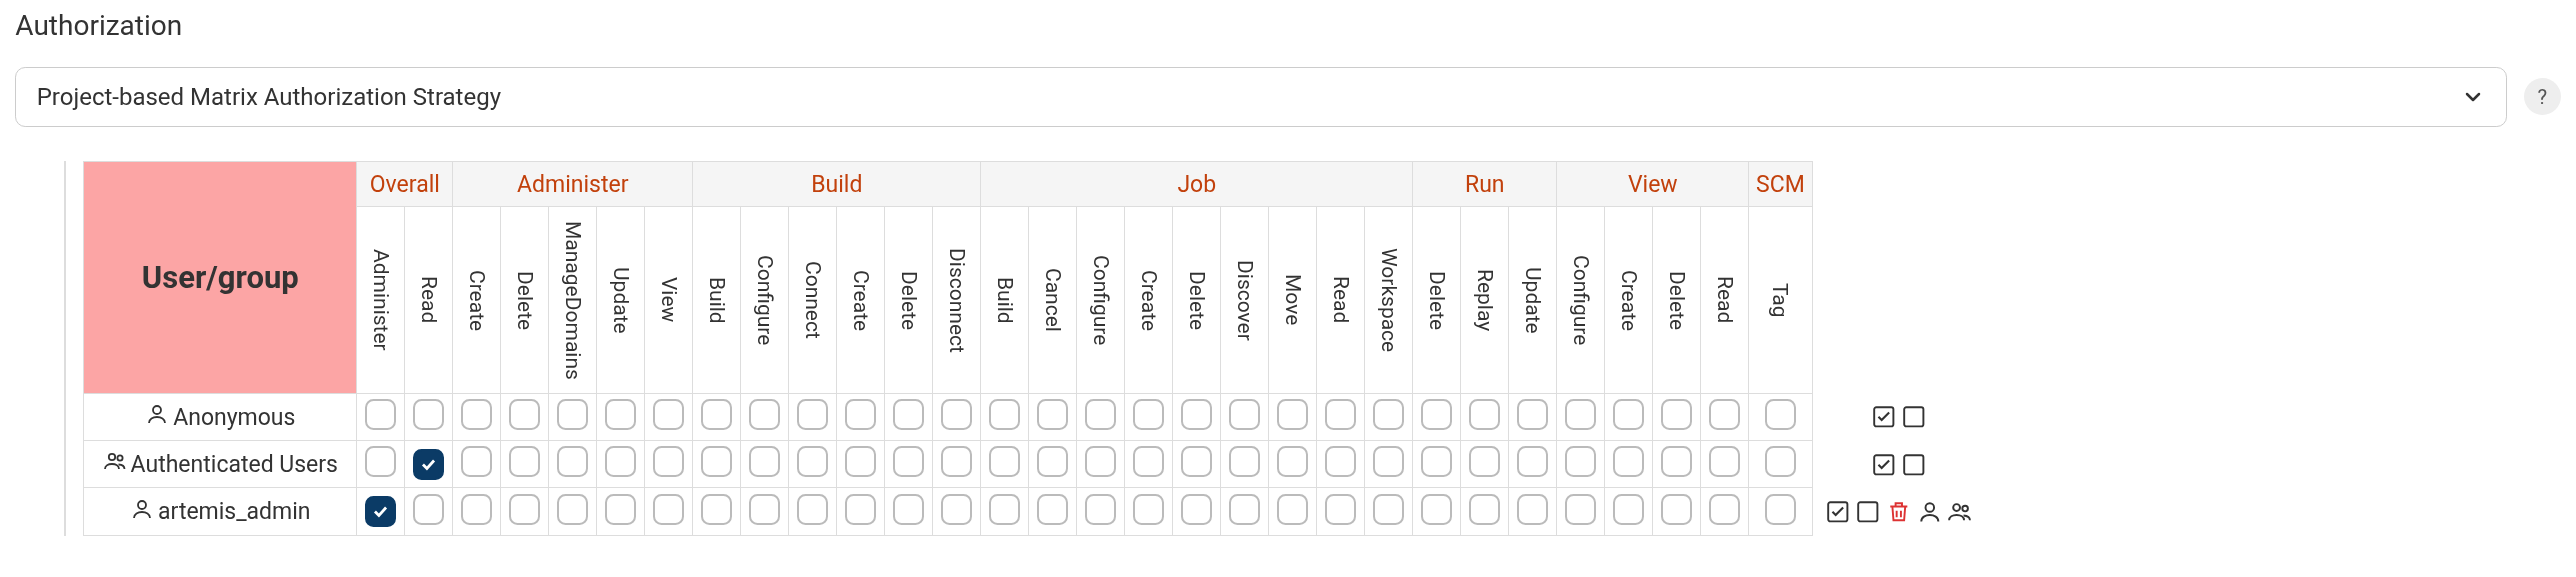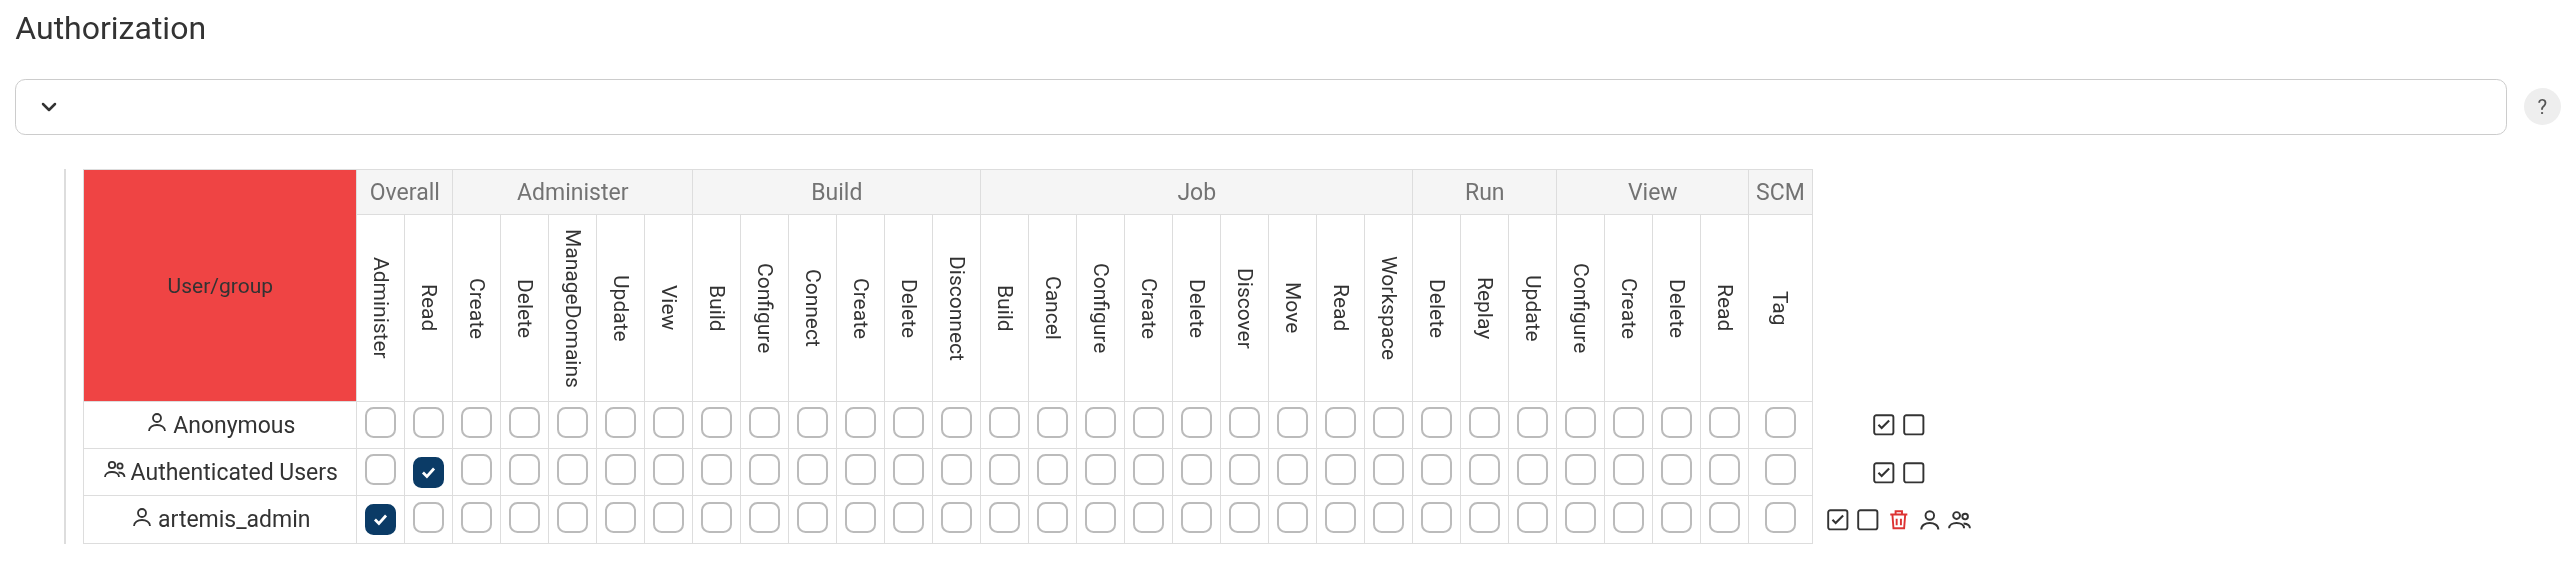--- a/index.html
+++ b/index.html
@@ -8,23 +8,23 @@
       padding: 0;
     }
     body {
       font-family: -apple-system, BlinkMacSystemFont, "Segoe UI", Roboto, Helvetica, Arial, sans-serif;
       font-size: 22px;
       color: #333;
       background: #fff;
       padding: 8.5px 15.3px;
     }
     .section-title {
-      font-size: 32px;
+      font-size: 28px;
       color: #333;
-      margin-bottom: 32px;
+      margin-bottom: 25px;
       font-weight: 400;
     }
     .dropdown-row {
       display: flex;
       align-items: center;
       gap: 17px;
       margin-bottom: 34px;
     }
     .dropdown {
       flex: 1;
@@ -68,26 +68,26 @@
     table.matrix th, table.matrix td {
       border: 0.9px solid #ddd;
       text-align: center;
       vertical-align: middle;
     }
     th.group-header {
       background: #f5f5f5;
       font-weight: 400;
       font-size: 23px;
       padding: 8.5px 6.8px;
-      color: #737373;
+      color: #c2410c;
     }
     th.usergroup-header {
-      background: #ef4444;
-      font-weight: 400;
-      font-size: 21px;
+      background: #fca5a5;
+      font-weight: 700;
+      font-size: 31px;
       padding: 8.5px 17px;
       width: 273px;
       color: #333;
     }
     th.perm-header {
       background: #fff;
       font-weight: 400;
       font-size: 21px;
       padding: 8.5px 3.4px;
       height: 170px;
@@ -200,20 +200,21 @@
     <symbol id="icon-chevron-down" viewBox="0 0 24 24">
       <path d="M6 9l6 6 6-6" fill="none" stroke="currentColor" stroke-width="2.5" stroke-linecap="round" stroke-linejoin="round"></path>
     </symbol>
   </defs>
 </svg>
 
 <div class="section-title">Authorization</div>
 
 <div class="dropdown-row">
   <div class="dropdown">
+    <span>Project-based Matrix Authorization Strategy</span>
     <svg class="chevron-down" viewBox="0 0 28 28" width="24" height="24">
         <use href="#icon-chevron-down"></use>
       </svg>
   </div>
   <div class="help-btn">
     <span>?</span>
   </div>
 </div>
 
 <div class="matrix-container">

